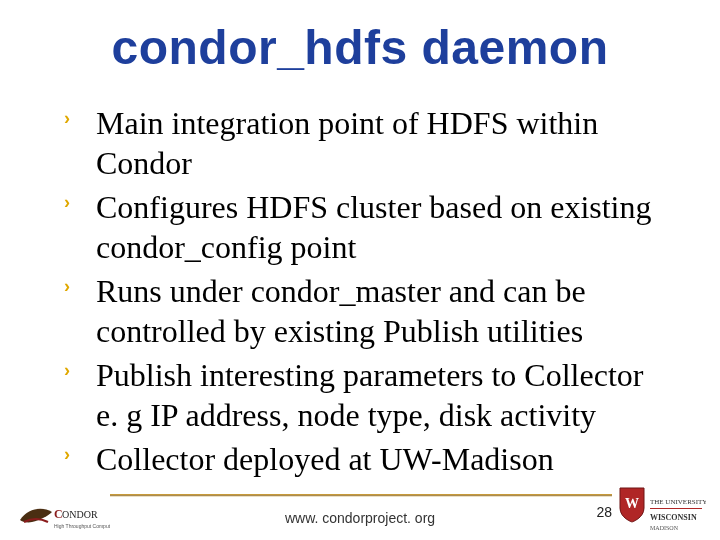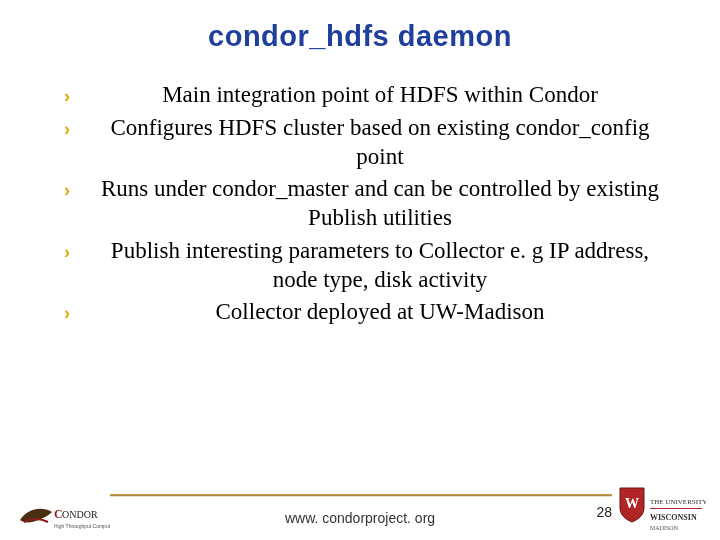--- a/index.html
+++ b/index.html
@@ -15,21 +15,21 @@
   .slide {
     position: relative;
     width: 720px;
     height: 540px;
     box-sizing: border-box;
   }
   .title {
     text-align: center;
     font-family: Verdana, Arial, sans-serif;
     font-weight: 700;
-    font-size: 29px;
+    font-size: 48px;
     color: #1e3f9c;
     margin-top: 20px;
     margin-bottom: 28px;
     letter-spacing: 0.5px;
   }
   .bullets {
     padding: 0 56px 0 64px;
   }
   .bullet {
     display: flex;
@@ -42,24 +42,23 @@
     margin-top: 6px;
     margin-right: 10px;
     font-family: Arial, sans-serif;
     font-weight: 900;
     font-size: 18px;
     color: #e0a800;
     line-height: 1;
   }
   .btext {
     flex: 1 1 auto;
-    font-size: 23px;
+    font-size: 32px;
     line-height: 1.25;
     font-family: Georgia, "Times New Roman", serif;
-    text-align: center;
   }
   .footer {
     position: absolute;
     left: 0;
     right: 0;
     bottom: 14px;
     height: 60px;
   }
   .footer-rule {
     position: absolute;

